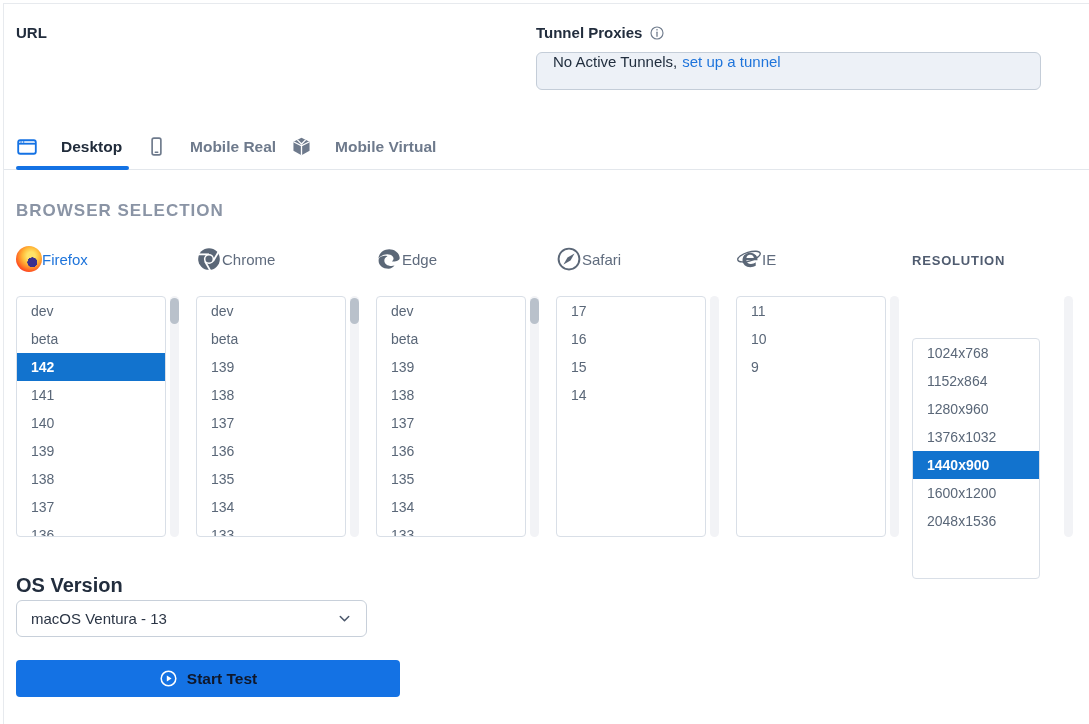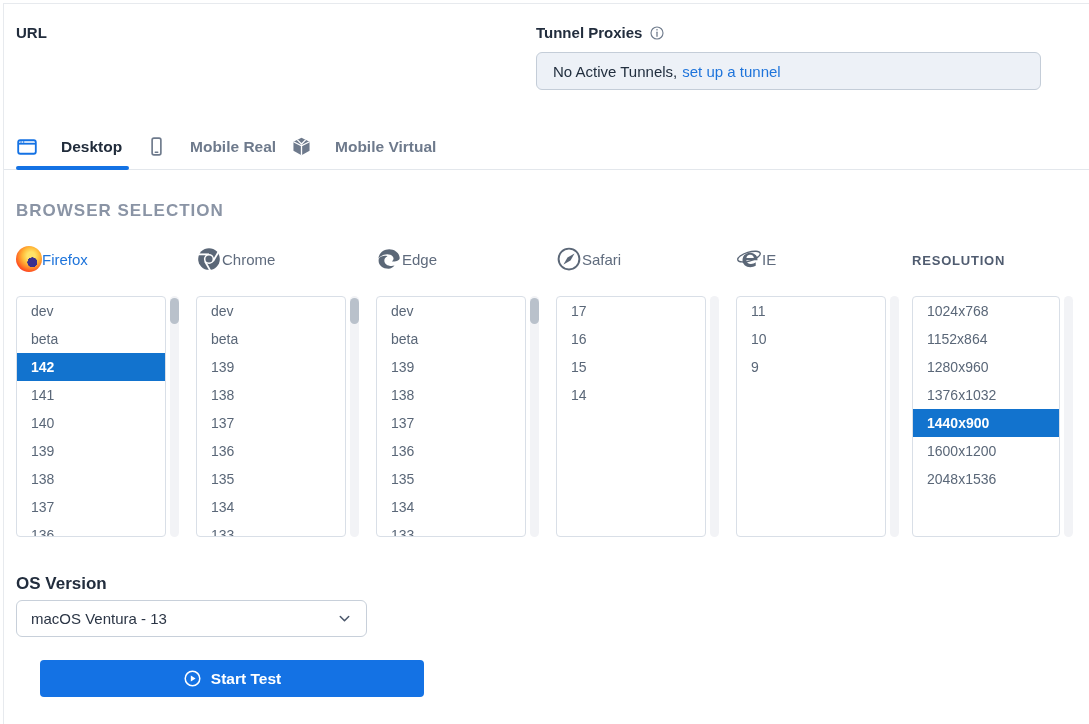--- a/index.html
+++ b/index.html
@@ -12,21 +12,21 @@
   .field-label { position:absolute; top:24px; font-size:15px; font-weight:bold; color:#222d3d; display:flex; align-items:center; gap:7px; }
   #url-label { left:16px; }
   #tunnel-label { left:536px; }
 
   .url-input { position:absolute; left:16px; top:52px; width:505px; height:38px;
     border:1px solid #c8d0da; border-radius:6px; padding:0 16px; font-size:15px; color:#2b3545;
     font-family:"Liberation Sans", sans-serif; outline:none; background:#fff; }
 
   .tunnel-box { position:absolute; left:536px; top:52px; width:505px; height:38px;
     background:#edf1f7; border:1px solid #c4cdd8; border-radius:6px;
-    display:flex; align-items:center; padding:0 16px; font-size:15px; color:#222f3f; gap:5px; }
+    display:flex; padding:0 16px; font-size:15px; color:#222f3f; gap:5px; }
   .tunnel-box a { color:#1e74db; text-decoration:none; }
 
   .tabs { position:absolute; left:0; top:130px; width:1089px; height:41px; }
   .tabs .rule { position:absolute; left:4px; right:0; top:39px; height:1px; background:#e3e7ec; }
   .tab { position:absolute; top:6px; display:flex; align-items:center; gap:23px; cursor:pointer; }
   .tab .tab-label { font-size:15.5px; font-weight:bold; color:#6e7a8c; }
   .tab.active .tab-label { color:#212c3b; }
   #tab-desktop { left:16px; } #tab-mobile-real { left:146px; } #tab-mobile-virtual { left:291px; }
   .tab-underline { position:absolute; left:16px; top:36px; width:113px; height:4px; background:#1472e4; border-radius:2px; }
 
@@ -35,41 +35,41 @@
 
   .browser-col { position:absolute; top:244px; width:170px; }
   .col-header { display:flex; align-items:center; height:30px; cursor:pointer; }
   .col-header .bname { font-size:15px; color:#5f6b7d; }
   .col-header .bname.sel { color:#1e74db; }
   .res-heading { font-size:13px; font-weight:bold; letter-spacing:0.8px; color:#505c70; padding-top:9px; height:30px; }
 
   .listbox { position:absolute; top:52px; left:0; width:150px; height:241px; background:#fff;
     border:1px solid #d9dfe7; border-radius:4px; overflow:hidden; }
   .browser-col[data-col="5"] { left:912px; }
-  .browser-col[data-col="5"] .listbox { width:148px; }
+  .browser-col[data-col="5"] .listbox { width:128px;margin-top:42px; }
   .list-item { height:28px; line-height:28px; padding-left:14px; font-size:14px; color:#5a6778; cursor:pointer; white-space:nowrap; }
   .list-item.selected { background:#1273ce; color:#fff; font-weight:bold; }
 
   .scroll-track { position:absolute; top:52px; left:154px; width:9px; height:241px; background:#f2f3f6; border-radius:5px; }
   .browser-col[data-col="5"] .scroll-track { left:152px; }
   .scroll-thumb { position:absolute; top:2px; left:0; width:9px; height:26px; background:#b9c1cb; border-radius:5px; }
 
   .ff-icon { width:26px; height:26px; border-radius:50%;
     background:
       radial-gradient(circle at 63% 63%, #3a2f8d 0 21%, rgba(0,0,0,0) 22%),
       radial-gradient(circle at 58% 38%, #ffe268 0 18%, #ffbc3a 38%, #ff8a2a 55%, #ff4f1f 72%, #d93472 88%, #952e8f 100%); }
 
-  #os-label { position:absolute; left:16px; top:574px; font-size:17px; font-weight:bold; color:#222d3d; }
+  #os-label { position:absolute; left:16px; top:574px; font-size:20px; font-weight:bold; color:#222d3d; }
   .os-select { position:absolute; left:16px; top:600px; width:351px; height:37px; border:1px solid #c8d0da;
     border-radius:6px; background:#fff; display:flex; align-items:center; justify-content:space-between;
     padding:0 14px; font-size:15px; color:#2b3545; cursor:pointer; }
 
   .start-btn { position:absolute; left:16px; top:660px; width:384px; height:37px; background:#1472e4;
-    border:none; border-radius:4px; color:#ffffff; display:flex; align-items:center; justify-content:center;
-    gap:9px; font-size:15.5px; font-weight:bold; cursor:pointer; font-family:"Liberation Sans", sans-serif;margin-left:24px; }
+    border:none; border-radius:4px; color:#0f172a; display:flex; align-items:center; justify-content:center;
+    gap:9px; font-size:15.5px; font-weight:bold; cursor:pointer; font-family:"Liberation Sans", sans-serif; }
 
   .icon { display:inline-flex; flex:none; }
 </style>
 </head>
 <body>
 
 <div class="screen">
   <div class="edge-top"></div>
   <div class="edge-left"></div>
 

